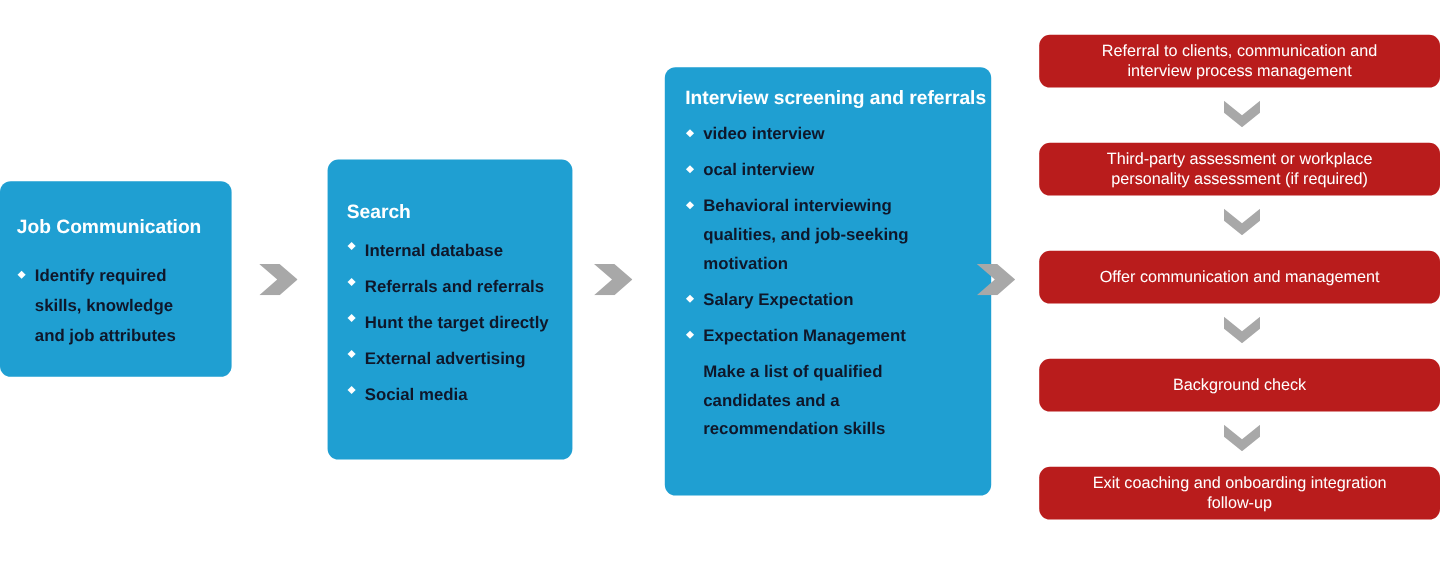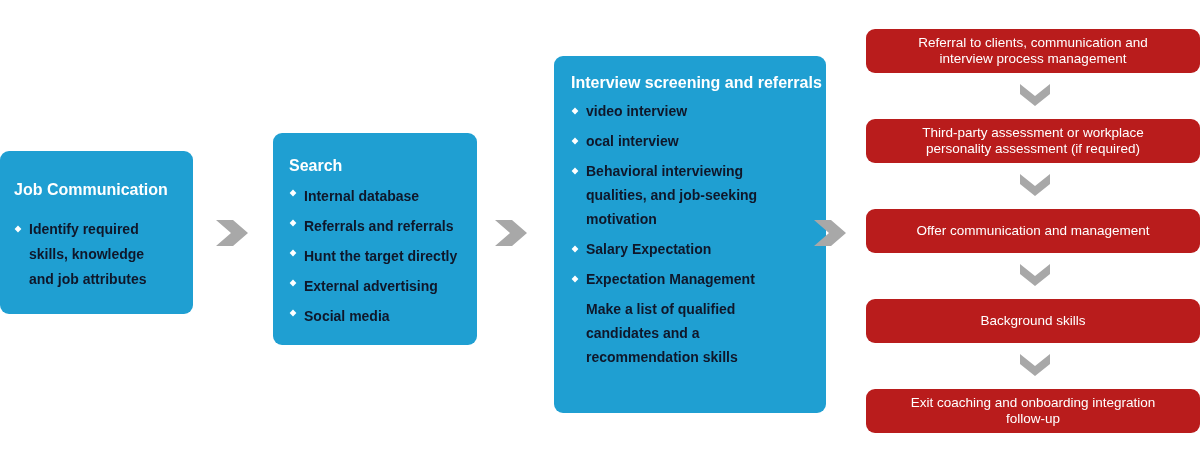--- a/index.html
+++ b/index.html
@@ -12,21 +12,21 @@
   .item.bullet::before {
     content: ""; position: absolute; left: 1px; top: 9px; width: 6px; height: 6px;
     background: #fff; transform: rotate(45deg) scale(0.8);
   }
   .item .line { display: block; }
 
   #box-job { left: 0; top: 151px; width: 193px; height: 163px; padding: 29px 0 0 14px; }
   #box-job .title { margin-bottom: 18px; }
   #box-job .item { line-height: 25px; }
 
-  #box-search { left: 273px; top: 133px; width: 204px; height: 212px; padding: 23px 0 0 16px; }
+  #box-search { left: 273px; top: 133px; width: 204px; height: 250px; padding: 35px 0 0 16px; }
   #box-search .title { margin-bottom: 6px; }
   #box-search .item { line-height: 30px; }
 
   #box-interview { left: 554px; top: 56px; width: 272px; height: 357px; padding: 17px 0 0 17px; }
   #box-interview .title { margin-bottom: 7px; }
   #box-interview .item { line-height: 24px; margin-bottom: 6px; }
 
   .stepbox {
     position: absolute; left: 866px; width: 334px; height: 44px;
     background: #b91c1c; border-radius: 9px;
@@ -143,21 +143,21 @@
   <div>
     <div>Offer communication and management</div>
   </div>
 </div>
 <svg class="arrow-down" id="arrow-d-3" viewBox="0 0 30 22">
   <polygon points="0,0 15,12 30,0 30,10 15,22 0,10" fill="#a8a8a8"></polygon>
 </svg>
 
 <div class="stepbox" id="step-3">
   <div>
-    <div>Background skills</div>
+    <div>Background check</div>
   </div>
 </div>
 <svg class="arrow-down" id="arrow-d-4" viewBox="0 0 30 22">
   <polygon points="0,0 15,12 30,0 30,10 15,22 0,10" fill="#a8a8a8"></polygon>
 </svg>
 
 <div class="stepbox" id="step-4">
   <div>
     <div>Exit coaching and onboarding integration</div>
     <div>follow-up</div>

